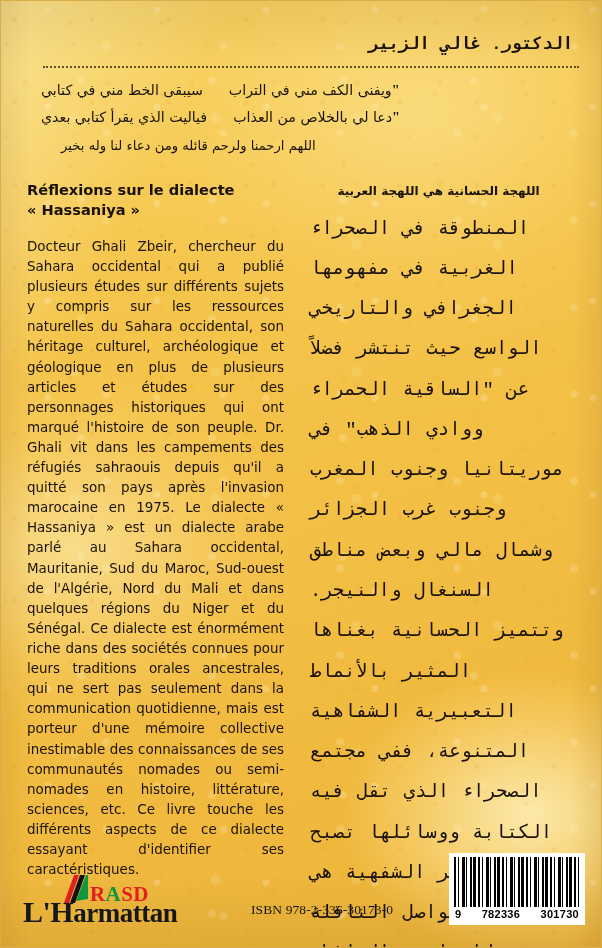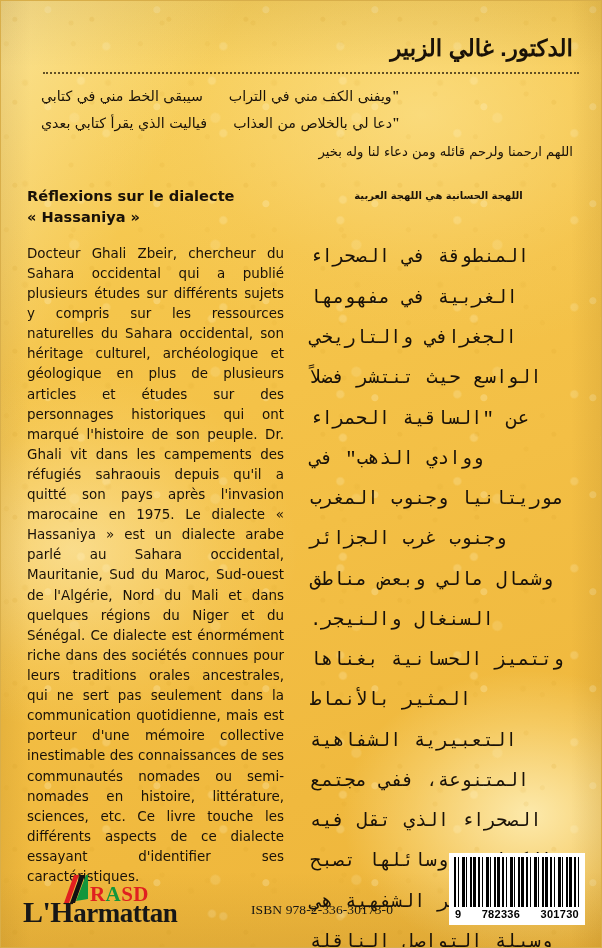--- a/index.html
+++ b/index.html
@@ -52,23 +52,23 @@
 
   .layer { position: relative; z-index: 3; }
 
   
   #header {
     padding: 34px 28px 0 40px;
     direction: rtl;
     text-align: right;
   }
   #author-name {
-    font-family: Liberation Sans, sans-serif;
-    font-weight: bold;
-    font-size: 23px;
+    font-family: Liberation Mono, monospace;
+    font-weight: bold;
+    font-size: 17px;
     letter-spacing: .2px;
     line-height: 1.15;
     margin-bottom: 9px;
   }
   #author-bio {
     font-family: "DejaVu Sans", "Liberation Sans", sans-serif;
     font-size: 14.6px;
     line-height: 1.72;
     text-align: right;
   }
@@ -92,21 +92,21 @@
   }
   .poem-line {
     display: flex;
     justify-content: flex-end;
     gap: 26px;
     white-space: nowrap;
   }
   .poem-line .hemi { display: inline-block; }
   #poem-dua {
     margin-top: 2px;
-    text-align: right;
+    text-align: left;
     font-size: 13.2px;
     padding-left: 20px;
   }
   .qmark { font-family: "Liberation Serif", serif; font-weight: bold; }
 
   
   #columns {
     display: flex;
     align-items: flex-start;
     padding: 22px 16px 0 16px;
@@ -121,22 +121,22 @@
   #col-fr {
     width: 272px;
     direction: ltr;
     text-align: justify;
     padding-left: 10px;
   }
 
   #ar-heading {
     font-family: "DejaVu Sans", "Liberation Sans", sans-serif;
     font-weight: bold;
-    font-size: 10px;
-    margin: 4px 0 36px 0;
+    font-size: 12px;
+    margin: 4px 0 11px 0;
     text-align: center;
   }
   #ar-body {
     font-family: Liberation Mono, monospace;
     font-size: 19px;
     line-height: 2.12;
     text-align: left;
     word-spacing: 1px;
   }
 

